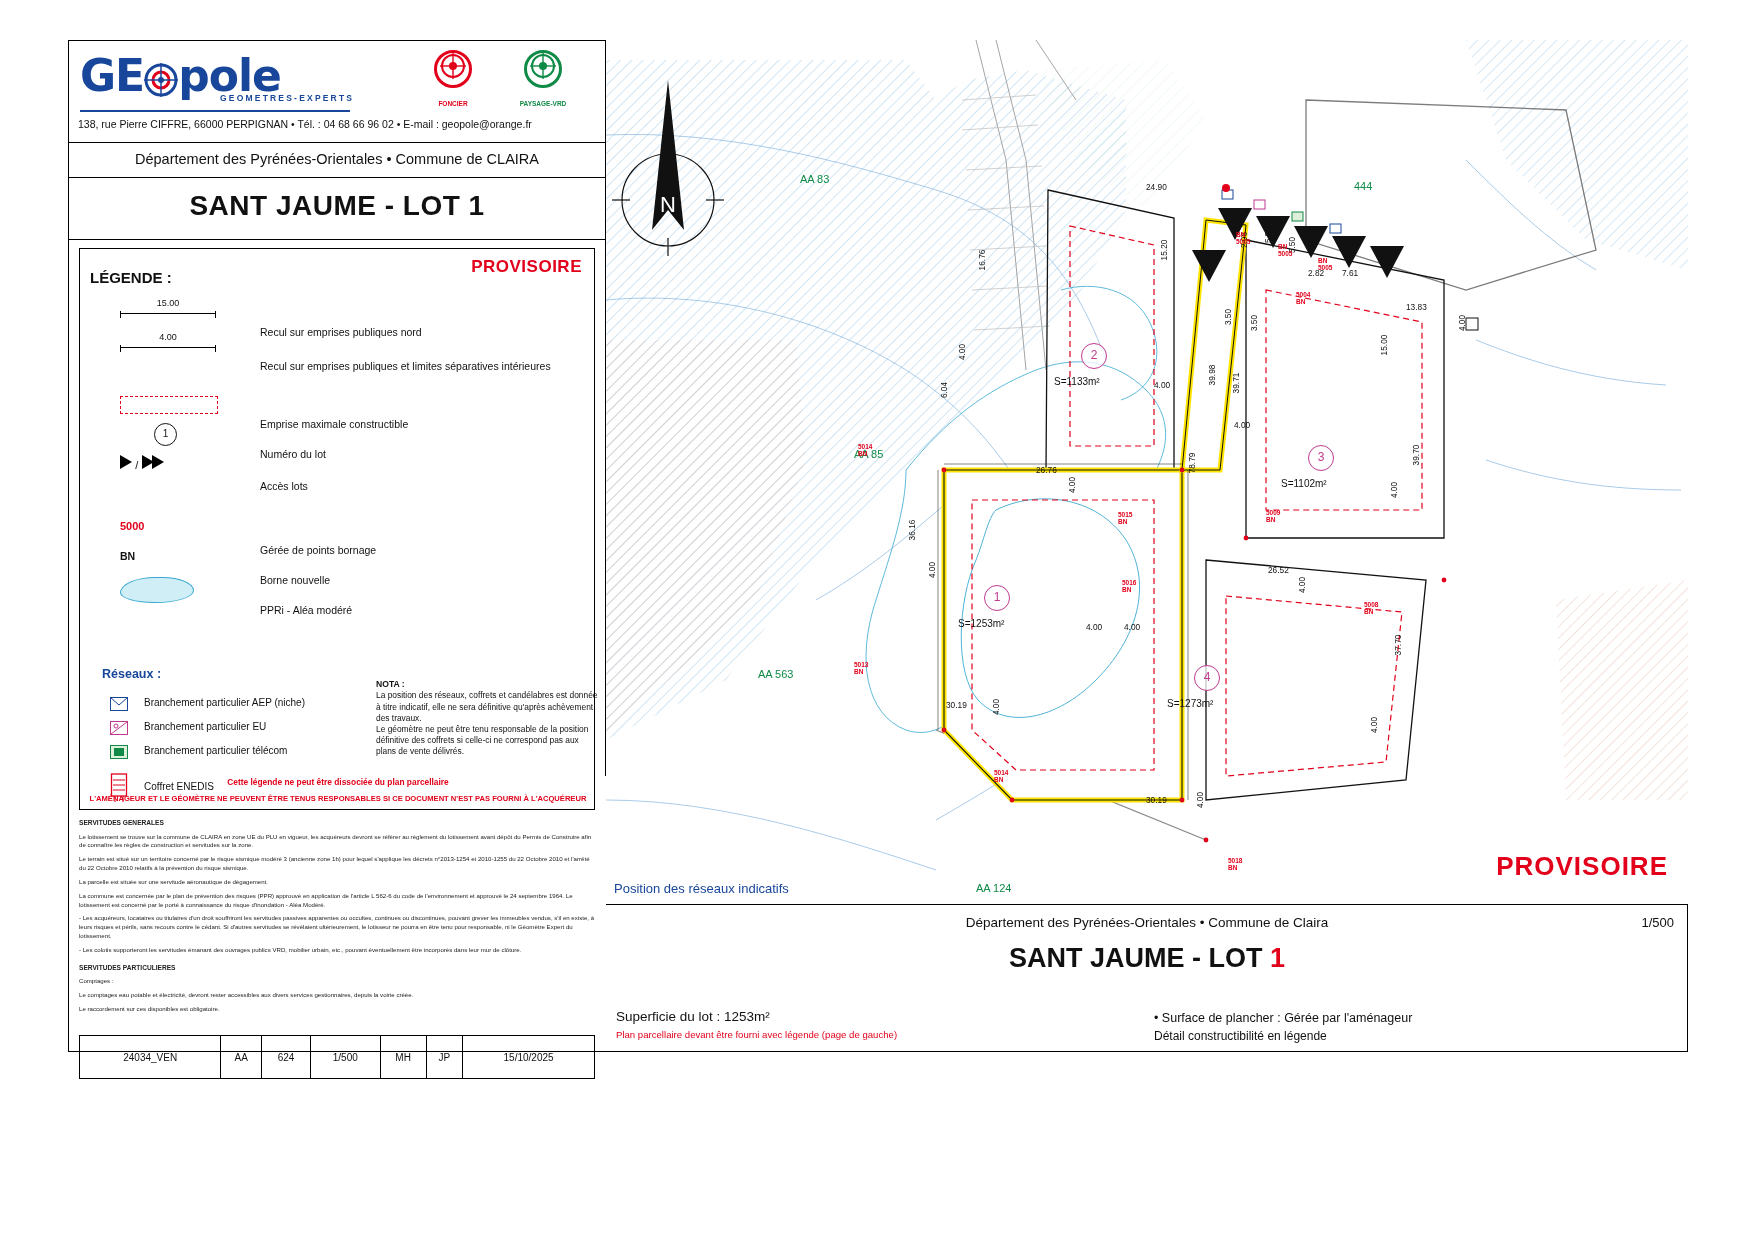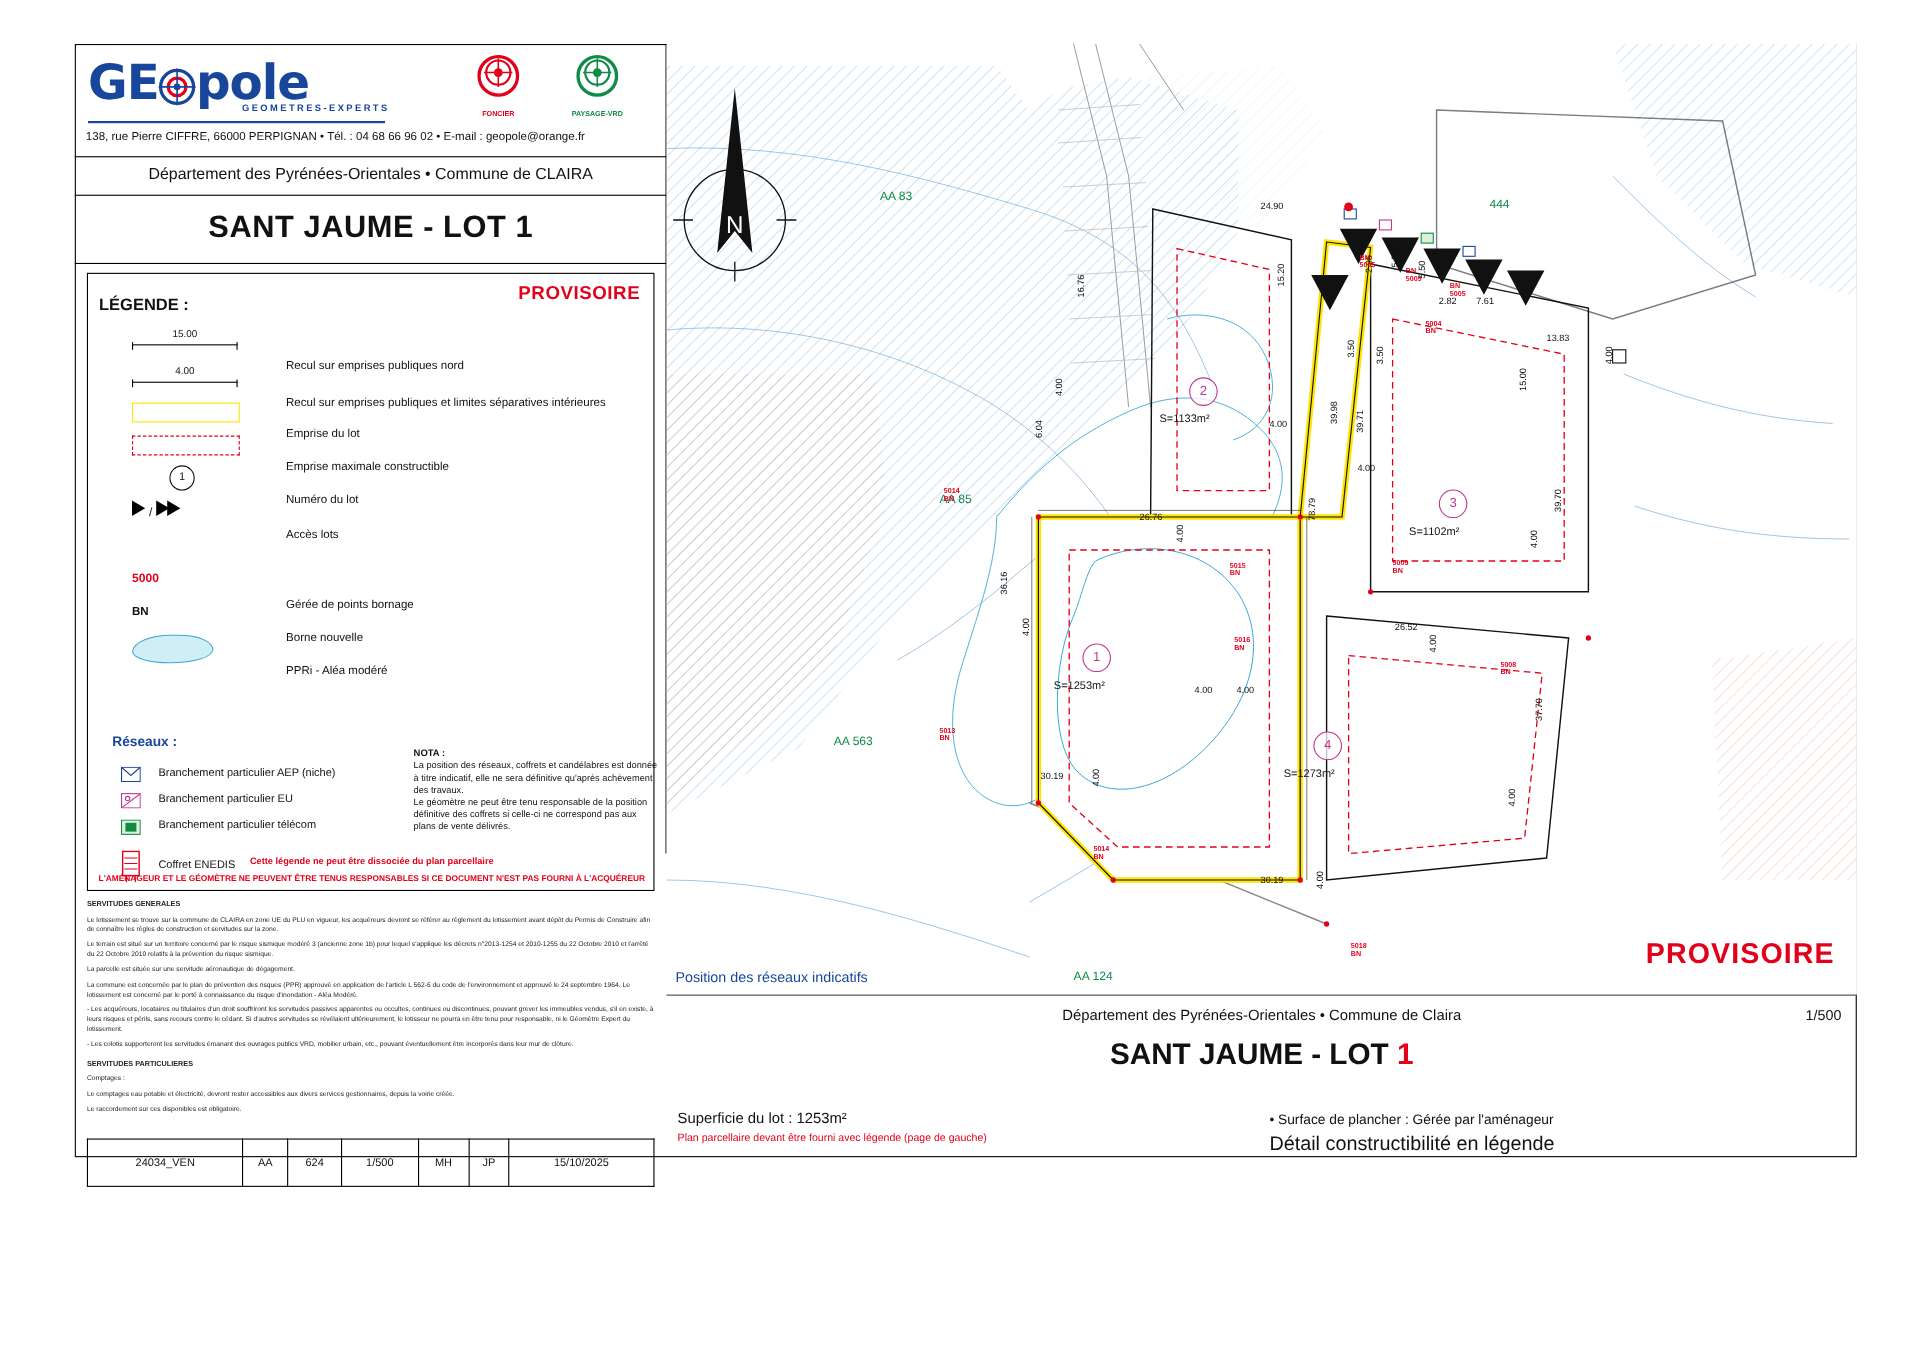--- a/index.html
+++ b/index.html
@@ -82,21 +82,21 @@
   .prov-map{position:absolute;right:20px;bottom:22px;font-size:26px;font-weight:bold;color:#e2001a;letter-spacing:1px;}
 
   .rfoot{position:absolute;left:0;top:865px;width:1082px;height:147px;}
   .rf-commune{position:absolute;left:0;top:10px;width:1082px;text-align:center;font-size:13.5px;}
   .rf-scale{position:absolute;right:14px;top:10px;font-size:13px;}
   .rf-title{position:absolute;left:0;top:38px;width:1082px;text-align:center;font-size:27px;font-weight:bold;}
   .rf-title .one{color:#e2001a;}
   .rf-sup{position:absolute;left:10px;top:104px;font-size:13.5px;}
   .rf-note{position:absolute;left:10px;top:124px;font-size:9.6px;color:#e2001a;}
   .rf-right1{position:absolute;left:548px;top:106px;font-size:12.5px;}
-  .rf-right2{position:absolute;left:548px;top:124px;font-size:18px;}
+  .rf-right2{position:absolute;left:548px;top:124px;font-size:12px;}
   .wm{position:absolute;right:-10px;bottom:40px;font-size:170px;font-weight:bold;color:rgba(120,120,120,.10);font-family:"DejaVu Sans",sans-serif;letter-spacing:-6px;pointer-events:none;}
 </style>
 </head>
 <body>
 
 <div id="page">
   <div class="frame"></div>
 
   <div class="left">
 
@@ -172,26 +172,20 @@
       </div>
 
       <div class="leg-row" style="top:84px">
         <div class="leg-sym">
           <div class="dim-val">4.00</div>
           <div class="dim-line"></div>
         </div>
         <div class="leg-txt">Recul sur emprises publiques et limites séparatives intérieures</div>
       </div>
 
-      <div class="leg-row" style="top:112px">
-        <div class="leg-sym">
-            <div class="sw-yellow"></div>
-          </div>
-        <div class="leg-txt">Emprise du lot</div>
-      </div>
 
       <div class="leg-row" style="top:142px">
         <div class="leg-sym">
             <div class="sw-red"></div>
           </div>
         <div class="leg-txt">Emprise maximale constructible</div>
       </div>
 
       <div class="leg-row" style="top:172px">
         <div class="leg-sym">

